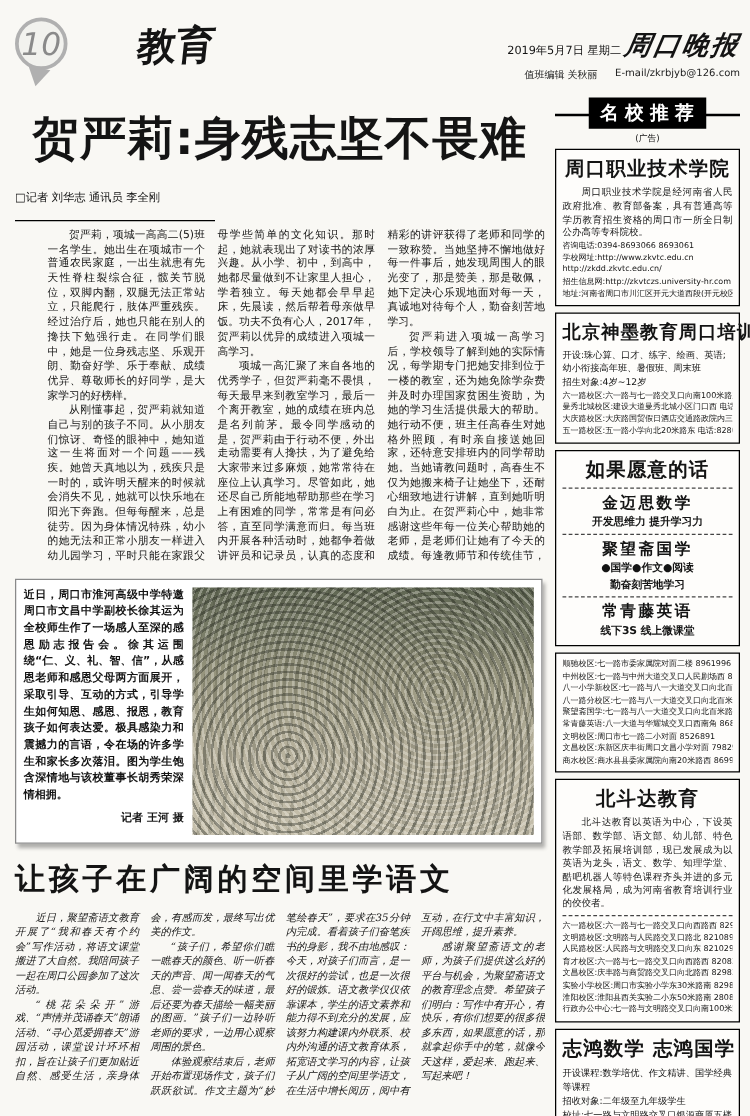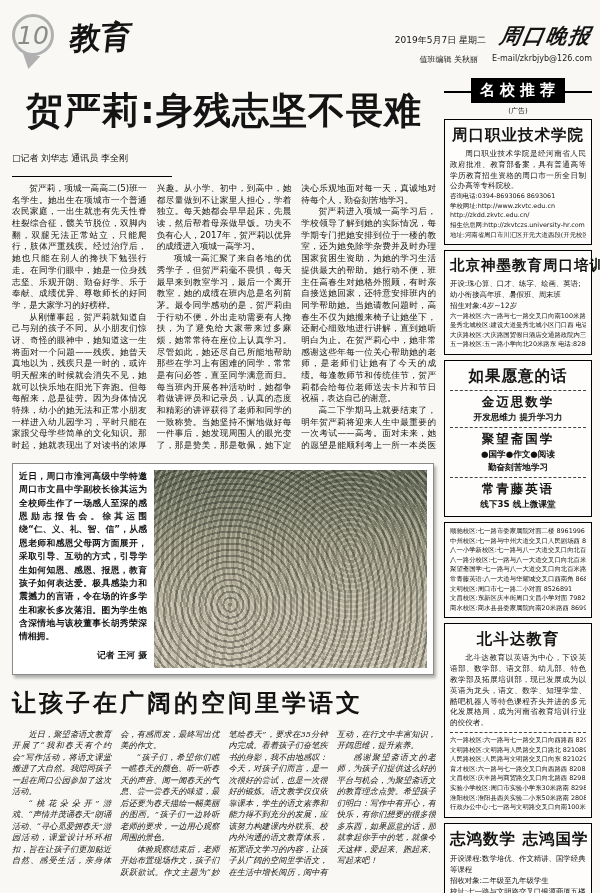--- a/index.html
+++ b/index.html
@@ -2,46 +2,46 @@
 <html><head>
 <meta charset="utf-8">
 <style>
   * { box-sizing: border-box; }
   body { margin:0; background:#9a9a9a; font-family:"DejaVu Sans", sans-serif; }
   .page { width:600px; height:893px; background:#f9f8f4; margin:0 auto; position:relative;
           padding:14px 8px 6px 12px; overflow:hidden; color:#141414; }
 
   
   .header { display:flex; justify-content:space-between; align-items:flex-start; height:60px; }
-  .header-left { display:flex; align-items:flex-start; }
+  .header-left { display:flex; align-items:flex-start;gap:40px; }
   .badge { width:42px; height:42px; border:3px solid #b0b0b0; border-radius:50%; background:#f2f2ee;
            color:#8a8a8a; font-size:25px; font-style:italic; display:flex; align-items:center;
            justify-content:center; position:relative; }
   .badge::after { content:""; position:absolute; left:5px; top:37px; width:0; height:0;
                   border:9px solid transparent; border-top:15px solid #b0b0b0; transform:rotate(12deg); }
   .section-name { font-family:"DejaVu Serif", serif; font-weight:bold; font-size:31px; line-height:1.1;
                   transform:skewX(-8deg) rotate(-2deg); margin:6px 0 0 16px; }
   .header-right { text-align:right; margin-top:8px; }
-  .date-row { display:flex; gap:14px; align-items:baseline; justify-content:space-between; }
+  .date-row { display:flex; gap:3px; align-items:baseline; justify-content:space-between; }
   .date-text { font-size:9px; }
   .paper-logo { font-family:"DejaVu Serif", serif; font-weight:bold; font-style:italic;
                 font-size:21px; letter-spacing:2px; transform:skewX(-10deg); }
   .meta-row { display:flex; gap:14px; justify-content:flex-end; font-size:8px; margin-top:4px; color:#222; }
 
   
   .content { display:flex; gap:8px; margin-top:4px; }
   .main-col { width:424px; }
   .sidebar { width:148px; font-size:8px; }
 
   
   .headline1 { font-size:37px; font-weight:bold; text-align:center; letter-spacing:1px;
                margin:8px 0 16px; font-family:"DejaVu Sans", sans-serif; }
   .byline { font-size:9px; border-bottom:1px solid #000; padding-bottom:11px; width:160px; margin-bottom:6px; }
   .cols3 { column-count:3; column-gap:10px; font-size:8.6px; line-height:1.36; text-align:justify;
-           height:272px; overflow:hidden; }
+           height:272px; overflow:hidden;margin-left:26px; }
   .cols3 p, .cols4 p { margin:0; text-indent:2em; }
 
   
   .photo-box { border:1px solid #8a8a8a; box-shadow:2px 3px 3px rgba(0,0,0,.3); background:#fff;
                height:212px; display:flex; gap:7px; padding:6px; margin:8px 2px 2px 0; }
   .photo-caption { width:128px; font-size:8.8px; font-weight:bold; line-height:1.52; text-align:justify; }
   .photo-credit { text-align:right; margin-top:5px; font-weight:bold; }
   .photo { flex:1;
     background:
       repeating-radial-gradient(circle at 28% 68%, rgba(35,38,30,.38) 0 2px, transparent 2px 6px),

